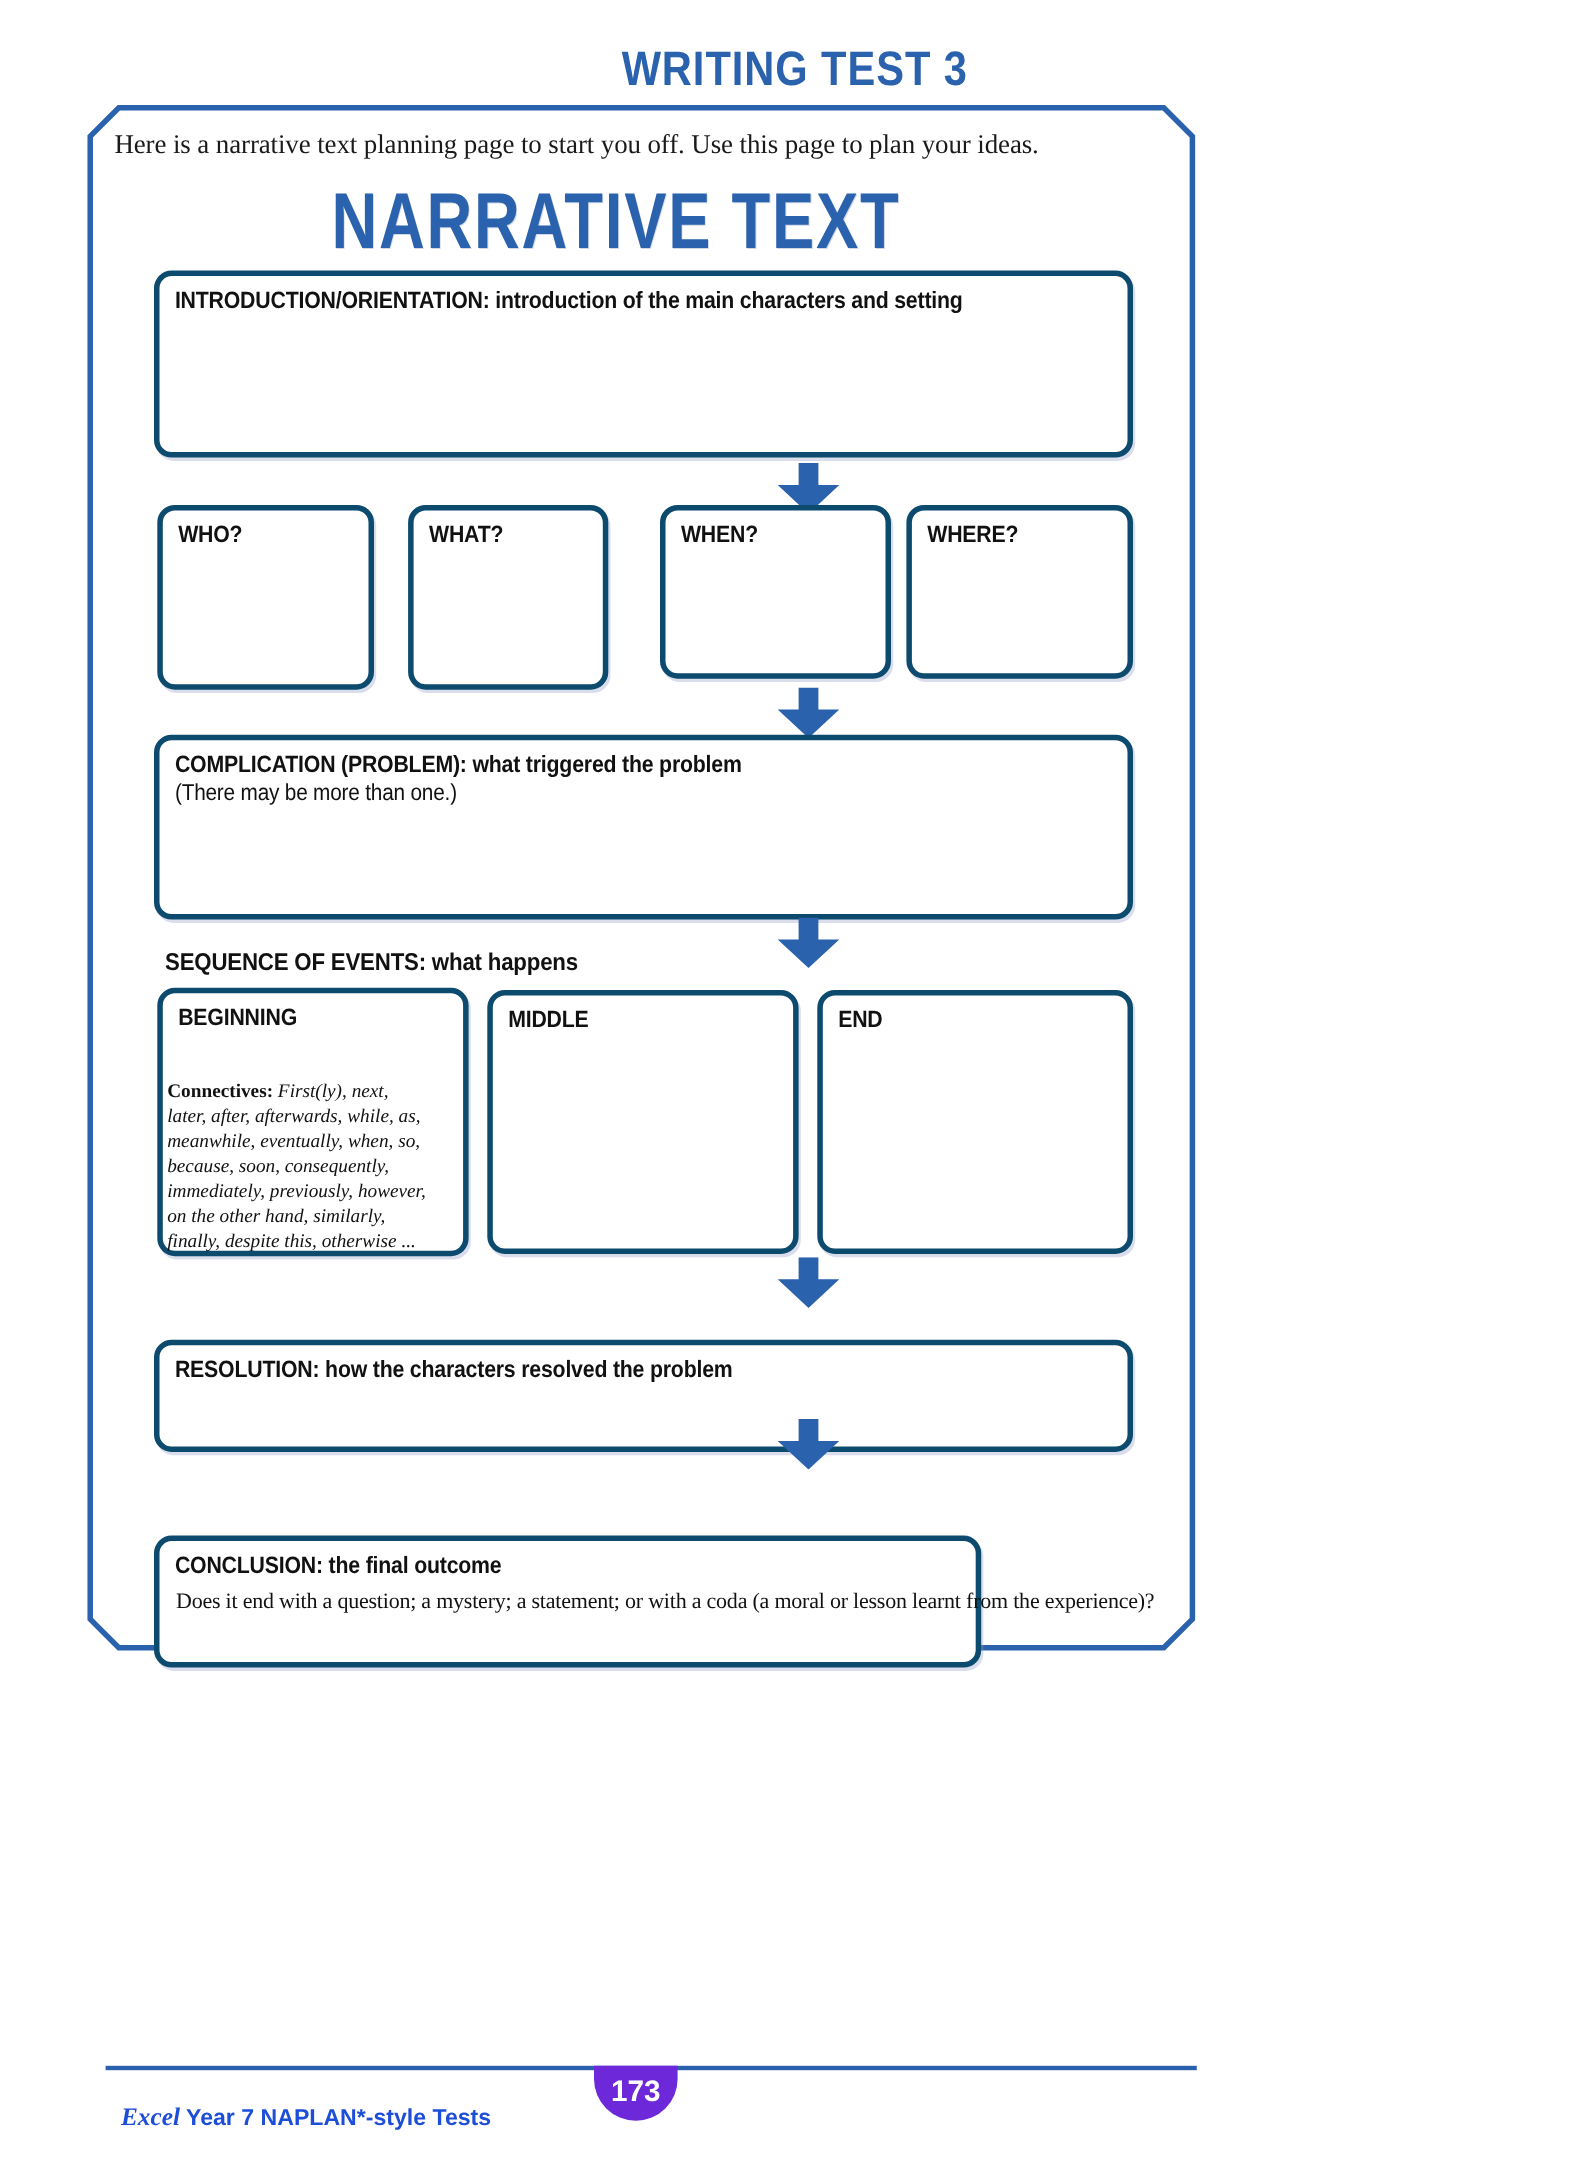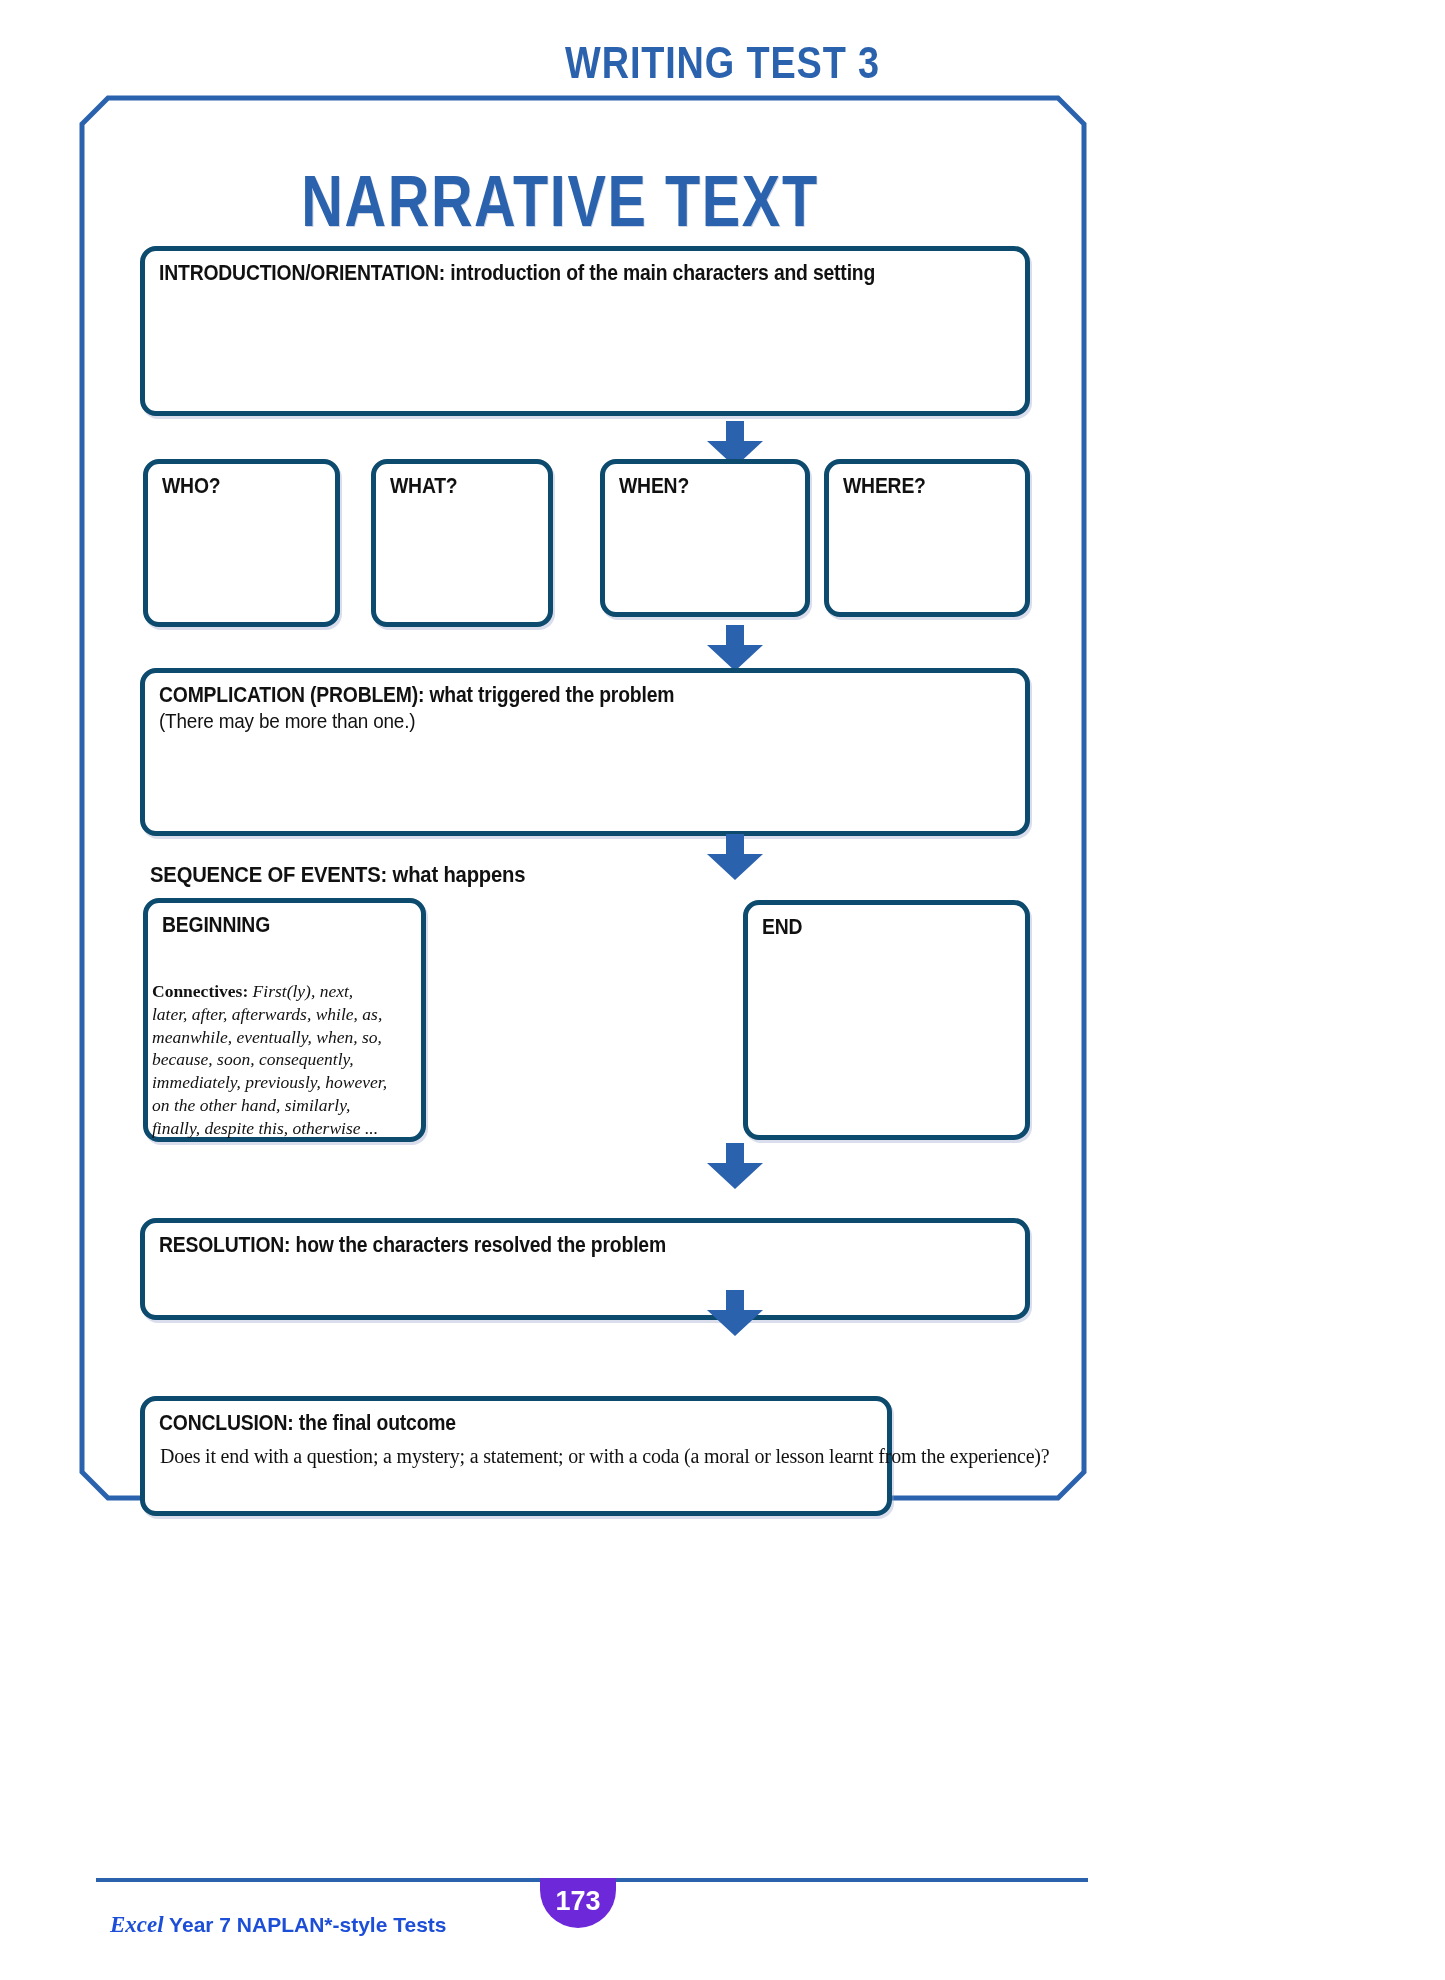--- a/index.html
+++ b/index.html
@@ -184,20 +184,21 @@
 <div class="page">
 
   <div class="test-title">WRITING TEST 3</div>
 
   <div class="frame">
     <svg width="1002" height="1400" viewBox="0 0 1002 1400">
       <polygon points="26,0 976,0 1002,26 1002,1374 976,1400 26,1400 0,1374 0,26" fill="none" stroke="#2b62ad" stroke-width="5"></polygon>
     </svg>
   </div>
 
+  <div class="intro-line">Here is a narrative text planning page to start you off. Use this page to plan your ideas.</div>
 
   <div class="narrative-title">NARRATIVE TEXT</div>
 
   <div class="box" style="left:140px;top:246px;width:890px;height:170px;">
     <div class="box-label">
       <span class="reg">INTRODUCTION/ORIENTATION:</span><span> introduction of the main characters and setting</span>
     </div>
   </div>
 
   <div class="arrow" style="left:707px;top:421px;">
@@ -237,20 +238,23 @@
       <polygon points="19,0 37,0 37,20 56,20 28,46 0,20 19,20" fill="#2b62ad"></polygon>
     </svg>
   </div>
 
   <div class="seq-heading">
     <span class="reg">SEQUENCE OF EVENTS:</span><span> what happens</span>
   </div>
 
   <div class="box" style="left:143px;top:898px;width:283px;height:244px;">
     <div class="box-label">BEGINNING</div>
+  </div>
+  <div class="box" style="left:443px;top:900px;width:283px;height:240px;">
+    <div class="box-label">MIDDLE</div>
   </div>
   <div class="box" style="left:743px;top:900px;width:287px;height:240px;">
     <div class="box-label">END</div>
   </div>
 
   <div class="connectives">
     <b>Connectives:</b><span> First(ly), next, later, after, afterwards, while, as, meanwhile, eventually, when, so, because, soon, consequently, immediately, previously, however, on the other hand, similarly, finally, despite this, otherwise ...</span>
   </div>
 
   <div class="arrow" style="left:707px;top:1143px;">

